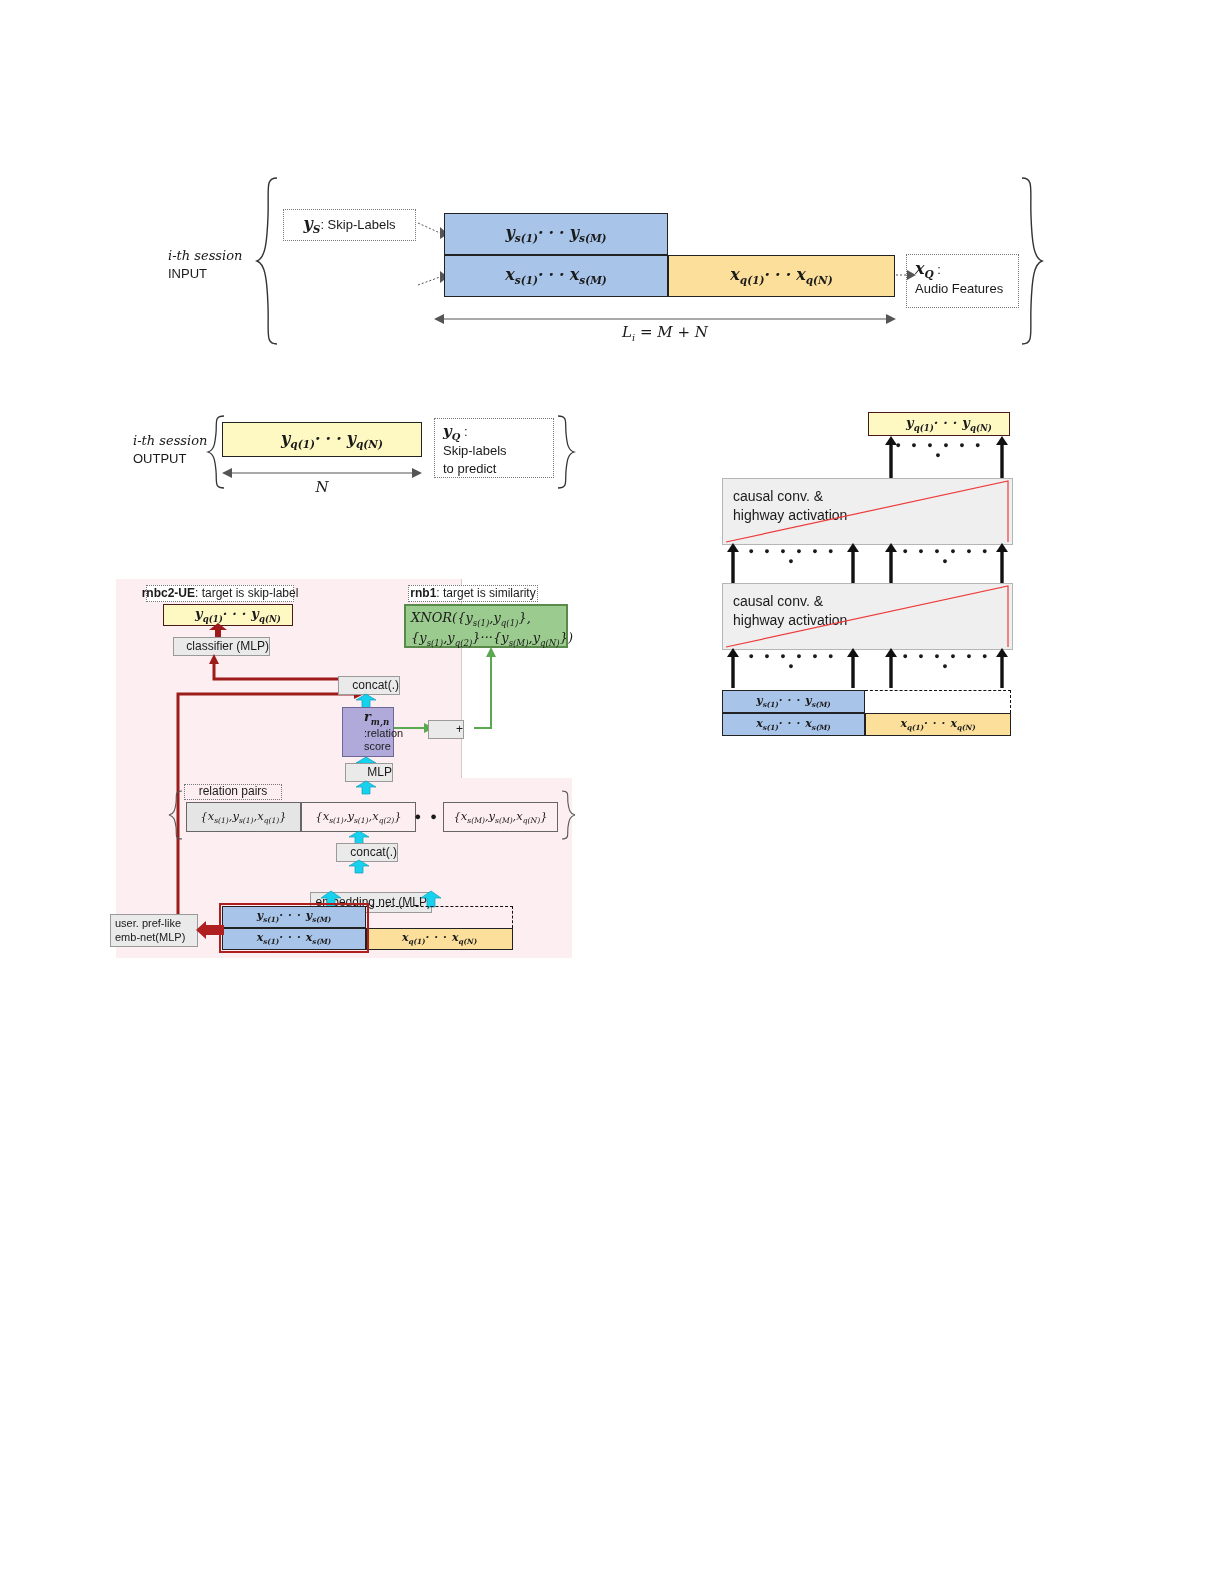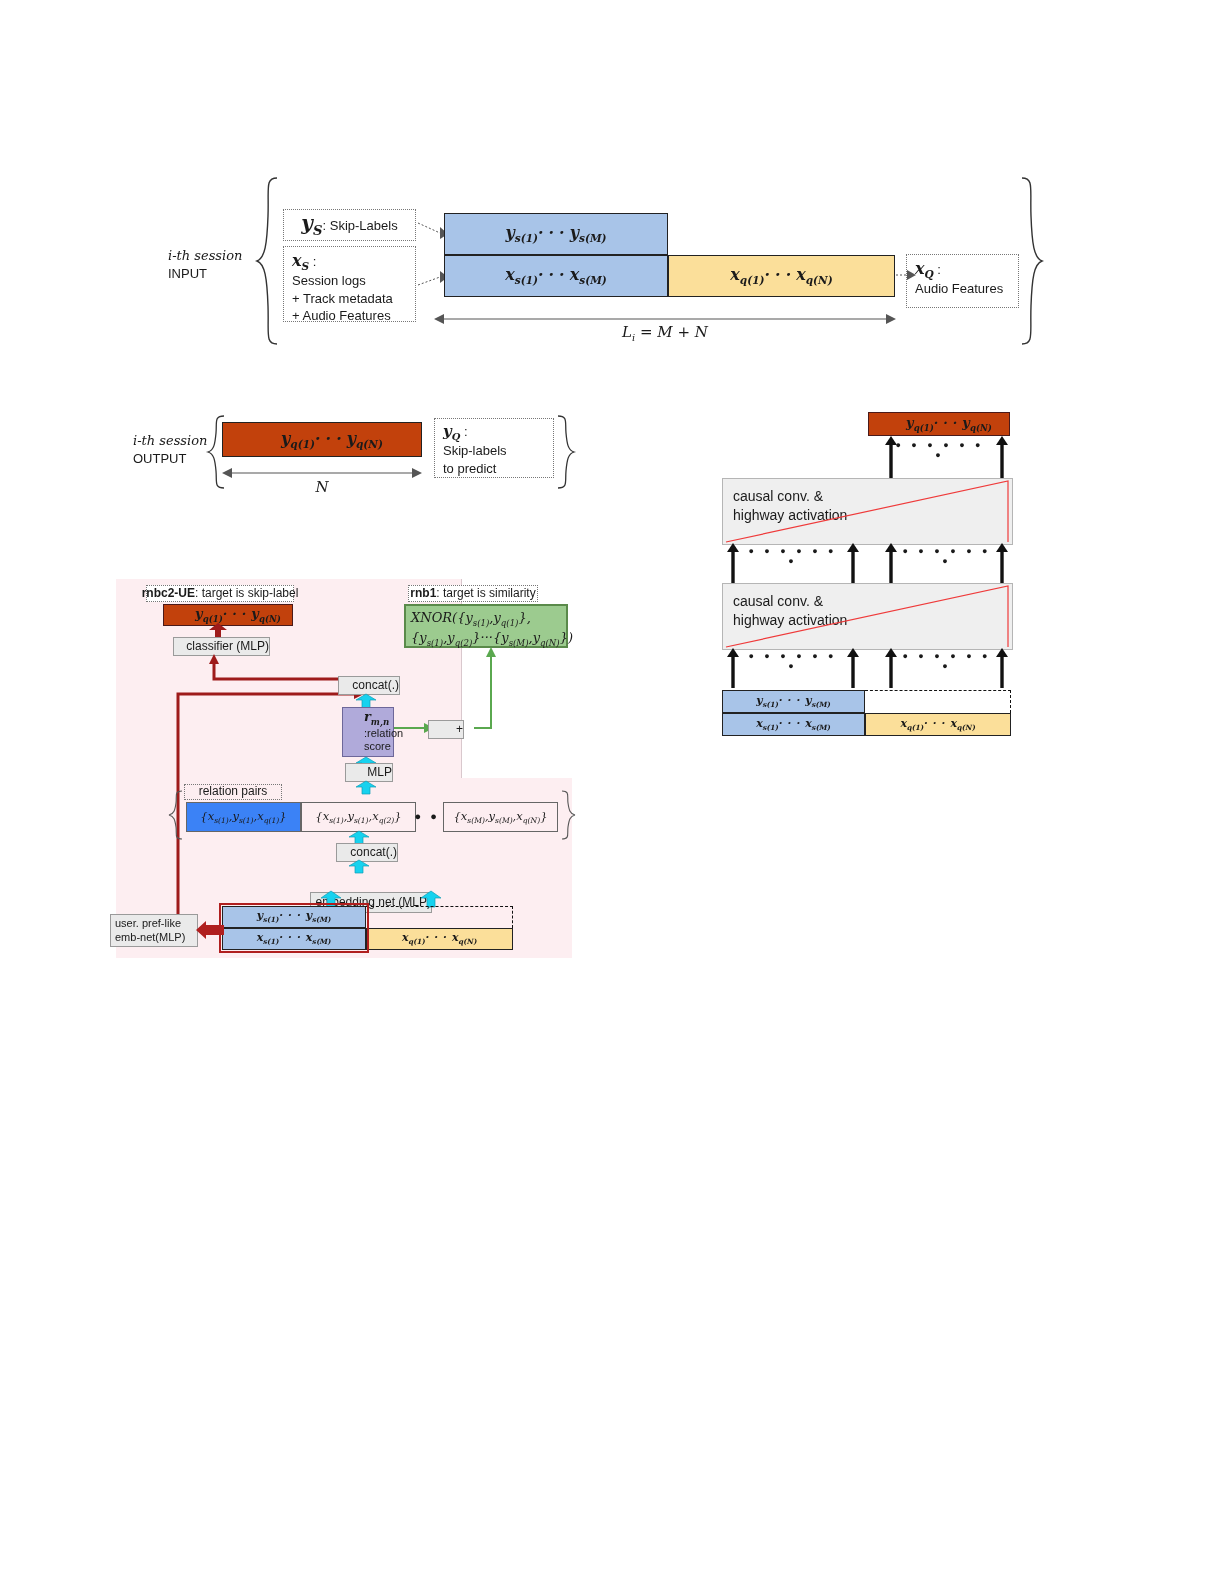--- a/index.html
+++ b/index.html
@@ -10,21 +10,21 @@
 
   
   .math{font-family:"DejaVu Serif",serif;font-style:italic;font-weight:700;}
   .math-n{font-family:"DejaVu Serif",serif;font-style:italic;}
   sub{font-size:.66em;font-style:italic;}
 
   
   .box{box-sizing:border-box;border:1px solid #222;}
   .blue{background:#a8c4e8;}
   .yellow{background:#fbdf9a;}
-  .red{background:#c2410c;padding-left:20px;}
+  .red{background:#fef9c3;padding-left:20px;}
   .green{background:#9ccb8f;border:2px solid #5a8a4a;}
   .purple{background:#b0aada;border:1px solid #6d6799;}
   .gray{background:#eaeaea;border:1px solid #9a9a9a;justify-content:flex-end;}
   .graybig{background:#efefef;border:1px solid #b5b5b5;}
 
   .dotbox{border:1px dotted #777;background:transparent;box-sizing:border-box;}
 
   .lbl{font-size:13px;line-height:1.35;}
   .lbl-s{font-size:12px;line-height:1.3;}
   .seqtext{font-family:"DejaVu Serif",serif;font-style:italic;font-weight:700;font-size:16px;}
@@ -49,30 +49,24 @@
     <path d="M2 2 C14 2 10 12 11 40 C12 68 14 82 22 85 C14 88 12 102 11 130 C10 158 14 168 2 168" fill="none" stroke="#333" stroke-width="1.4"></path>
   </svg>
 
   <div class="abs lbl" style="left:168px;top:247px;width:90px;text-align:left;">
     <span class="math-n">i-th session</span><br>
     <span>INPUT</span>
   </div>
 
   <div class="abs dotbox ctr" style="left:283px;top:209px;width:133px;height:32px;">
     <span class="lbl" style="white-space:nowrap;">
-      <span class="math" style="font-size:20px;">y<sub>S</sub></span><span>: Skip-Labels</span>
-    </span>
-  </div>
-
-  <div class="abs dotbox" style="left:283px;top:246px;width:133px;height:76px;padding:4px 8px;box-sizing:border-box;">
-    <div class="math" style="font-size:16px;">x<sub>S</sub><span style="font-family:'Liberation Sans',sans-serif;font-style:normal;font-weight:400;font-size:13px;"> :</span></div>
-    <div class="lbl">Session logs</div>
-    <div class="lbl">+ Track metadata</div>
-    <div class="lbl">+ Audio Features</div>
-  </div>
+      <span class="math" style="font-size:16px;">y<sub>S</sub></span><span>: Skip-Labels</span>
+    </span>
+  </div>
+
 
   <svg class="abs" style="left:416px;top:205px;" width="32" height="120">
     <path d="M2 18 L24 28" stroke="#555" stroke-width="1" stroke-dasharray="2,2" fill="none"></path>
     <polygon points="24,22 32,29 24,34" fill="#555"></polygon>
     <path d="M2 80 L24 72" stroke="#555" stroke-width="1" stroke-dasharray="2,2" fill="none"></path>
     <polygon points="24,66 32,72 24,78" fill="#555"></polygon>
   </svg>
 
   <div class="abs box blue ctr" style="left:444px;top:213px;width:224px;height:42px;">
     <span class="seqtext">
@@ -230,21 +224,21 @@
     <span class="lbl-s">relation pairs</span>
   </div>
 
   <svg class="abs" style="left:168px;top:790px;" width="16" height="50">
     <path d="M14 1 C6 1 9 6 8 13 C7 20 6 24 1 25 C6 26 7 30 8 37 C9 44 6 49 14 49" fill="none" stroke="#555" stroke-width="1.1"></path>
   </svg>
   <svg class="abs" style="left:560px;top:790px;" width="16" height="50">
     <path d="M2 1 C10 1 7 6 8 13 C9 20 10 24 15 25 C10 26 9 30 8 37 C7 44 10 49 2 49" fill="none" stroke="#555" stroke-width="1.1"></path>
   </svg>
 
-  <div class="abs ctr" style="left:186px;top:802px;width:113px;height:28px;border:1px solid #666;background:#3b82f6;">
+  <div class="abs ctr" style="left:186px;top:802px;width:113px;height:28px;border:1px solid #666;background:#e5e5e5;">
     <span class="math-n" style="font-size:11.5px;white-space:nowrap;">{x<sub>s(1)</sub>,y<sub>s(1)</sub>,x<sub>q(1)</sub>}</span>
   </div>
   <div class="abs ctr" style="left:301px;top:802px;width:113px;height:28px;border:1px solid #666;background:#fdeef1;">
     <span class="math-n" style="font-size:11.5px;white-space:nowrap;">{x<sub>s(1)</sub>,y<sub>s(1)</sub>,x<sub>q(2)</sub>}</span>
   </div>
   <div class="abs ctr" style="left:414px;top:802px;width:42px;height:28px;">
     <span style="font-size:11px;letter-spacing:3px;">● ● ●</span>
   </div>
   <div class="abs ctr" style="left:443px;top:802px;width:113px;height:28px;border:1px solid #666;background:#fdeef1;">
     <span class="math-n" style="font-size:11.5px;white-space:nowrap;">{x<sub>s(M)</sub>,y<sub>s(M)</sub>,x<sub>q(N)</sub>}</span>

